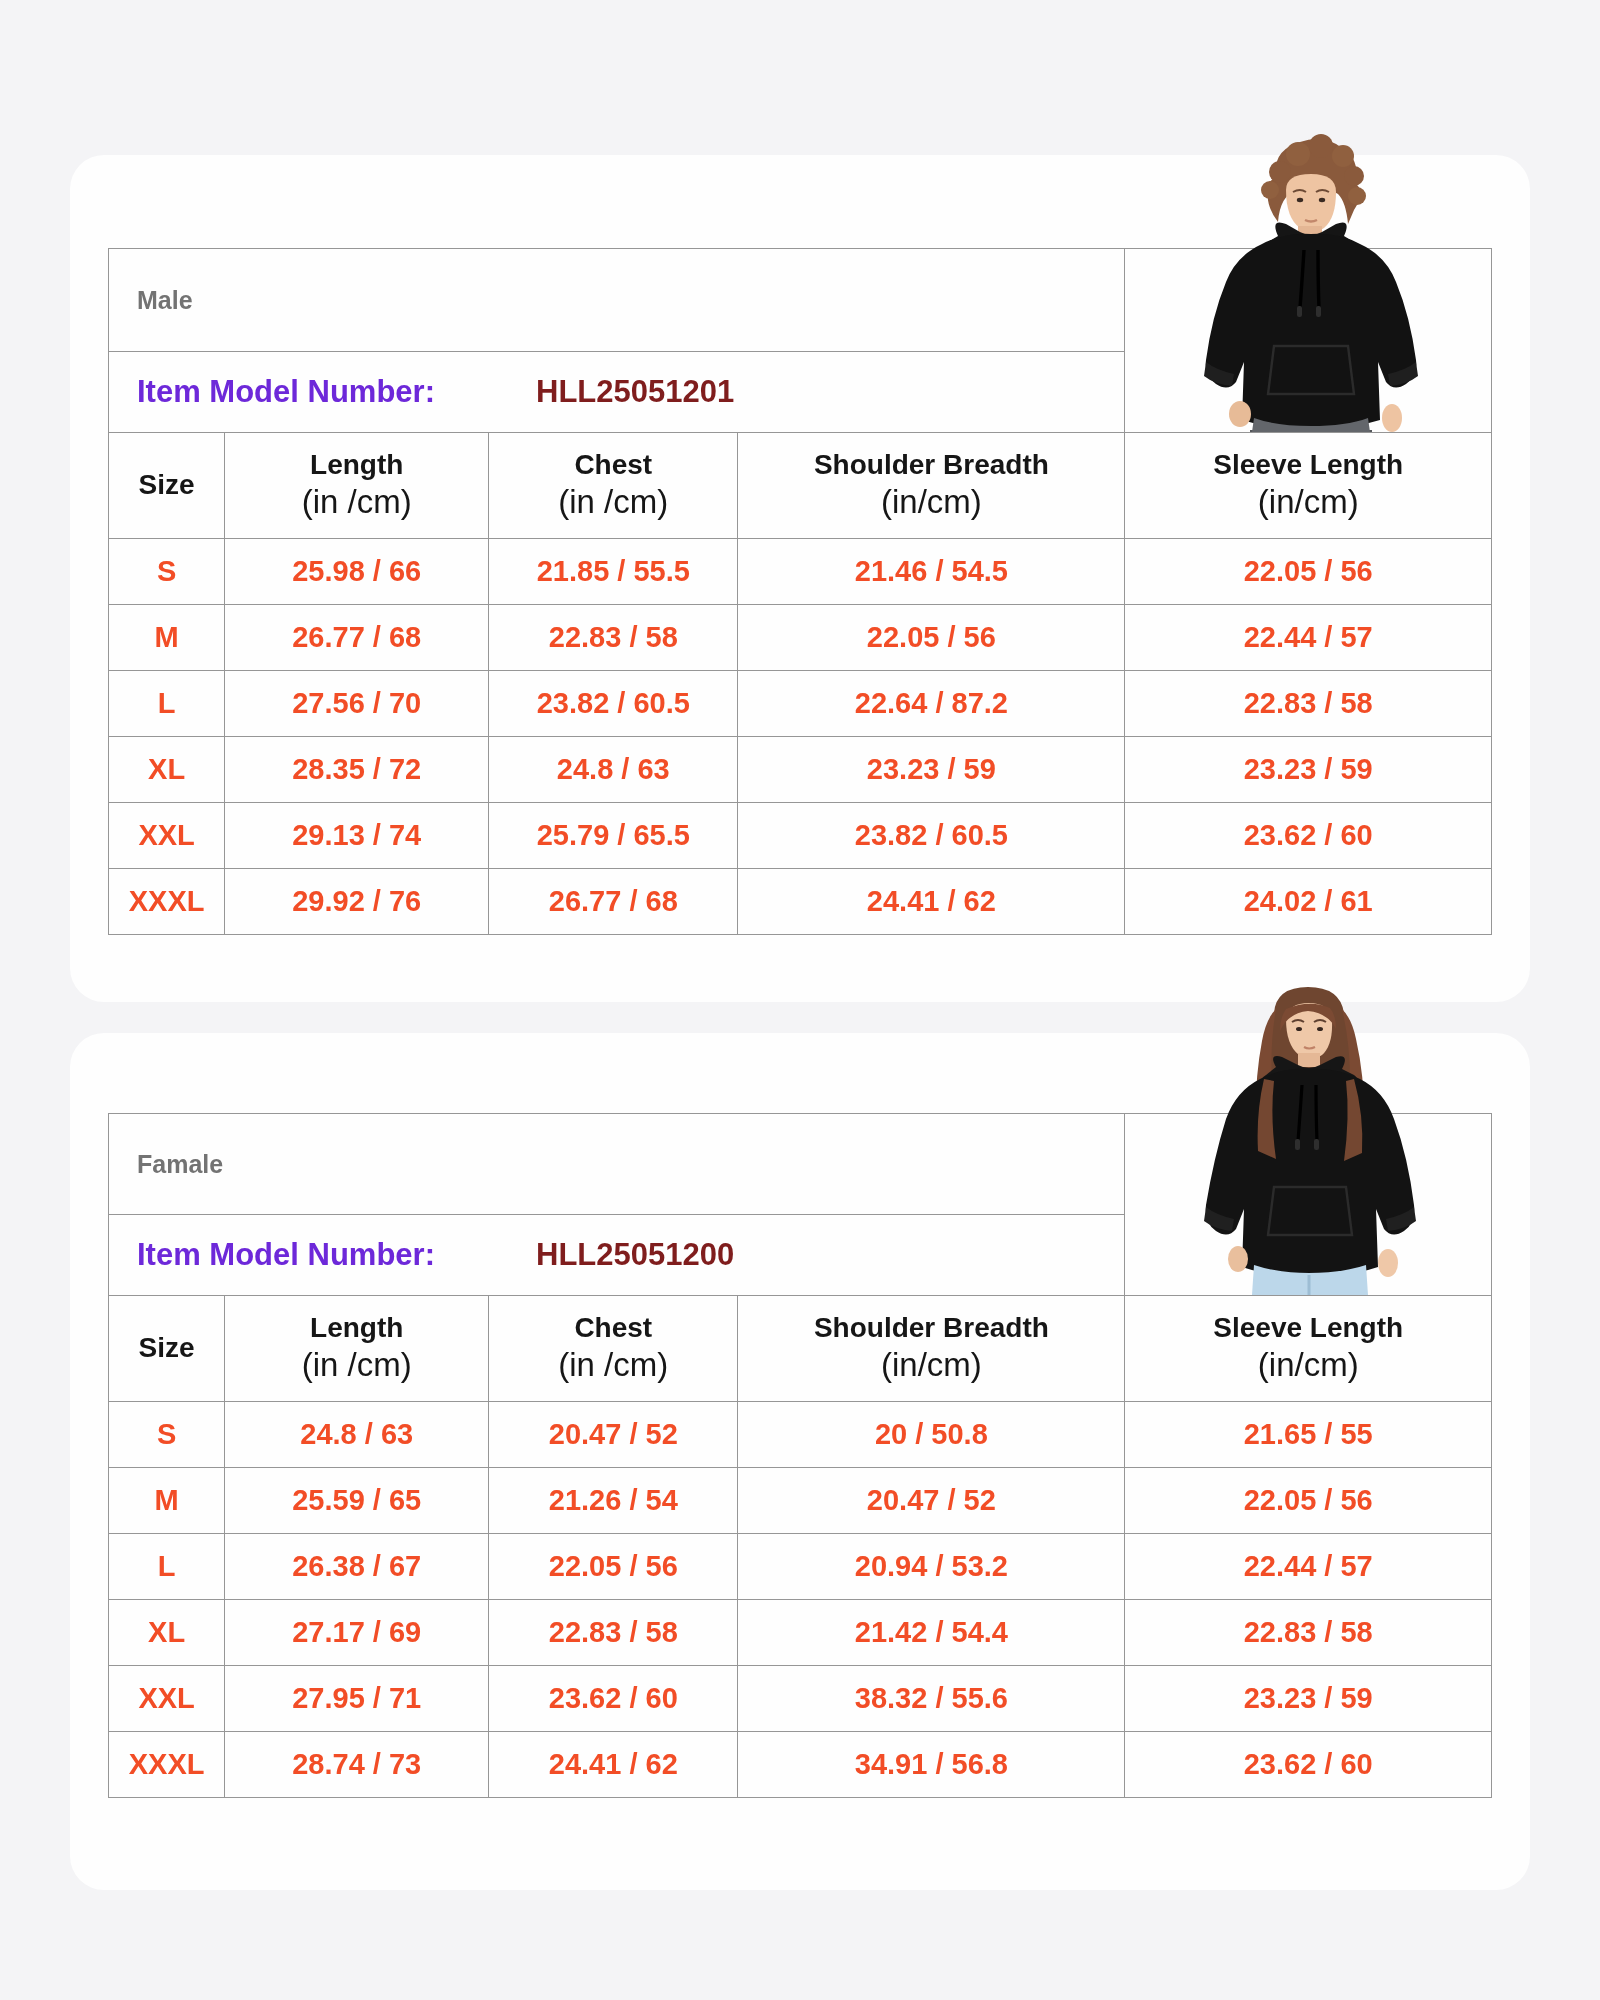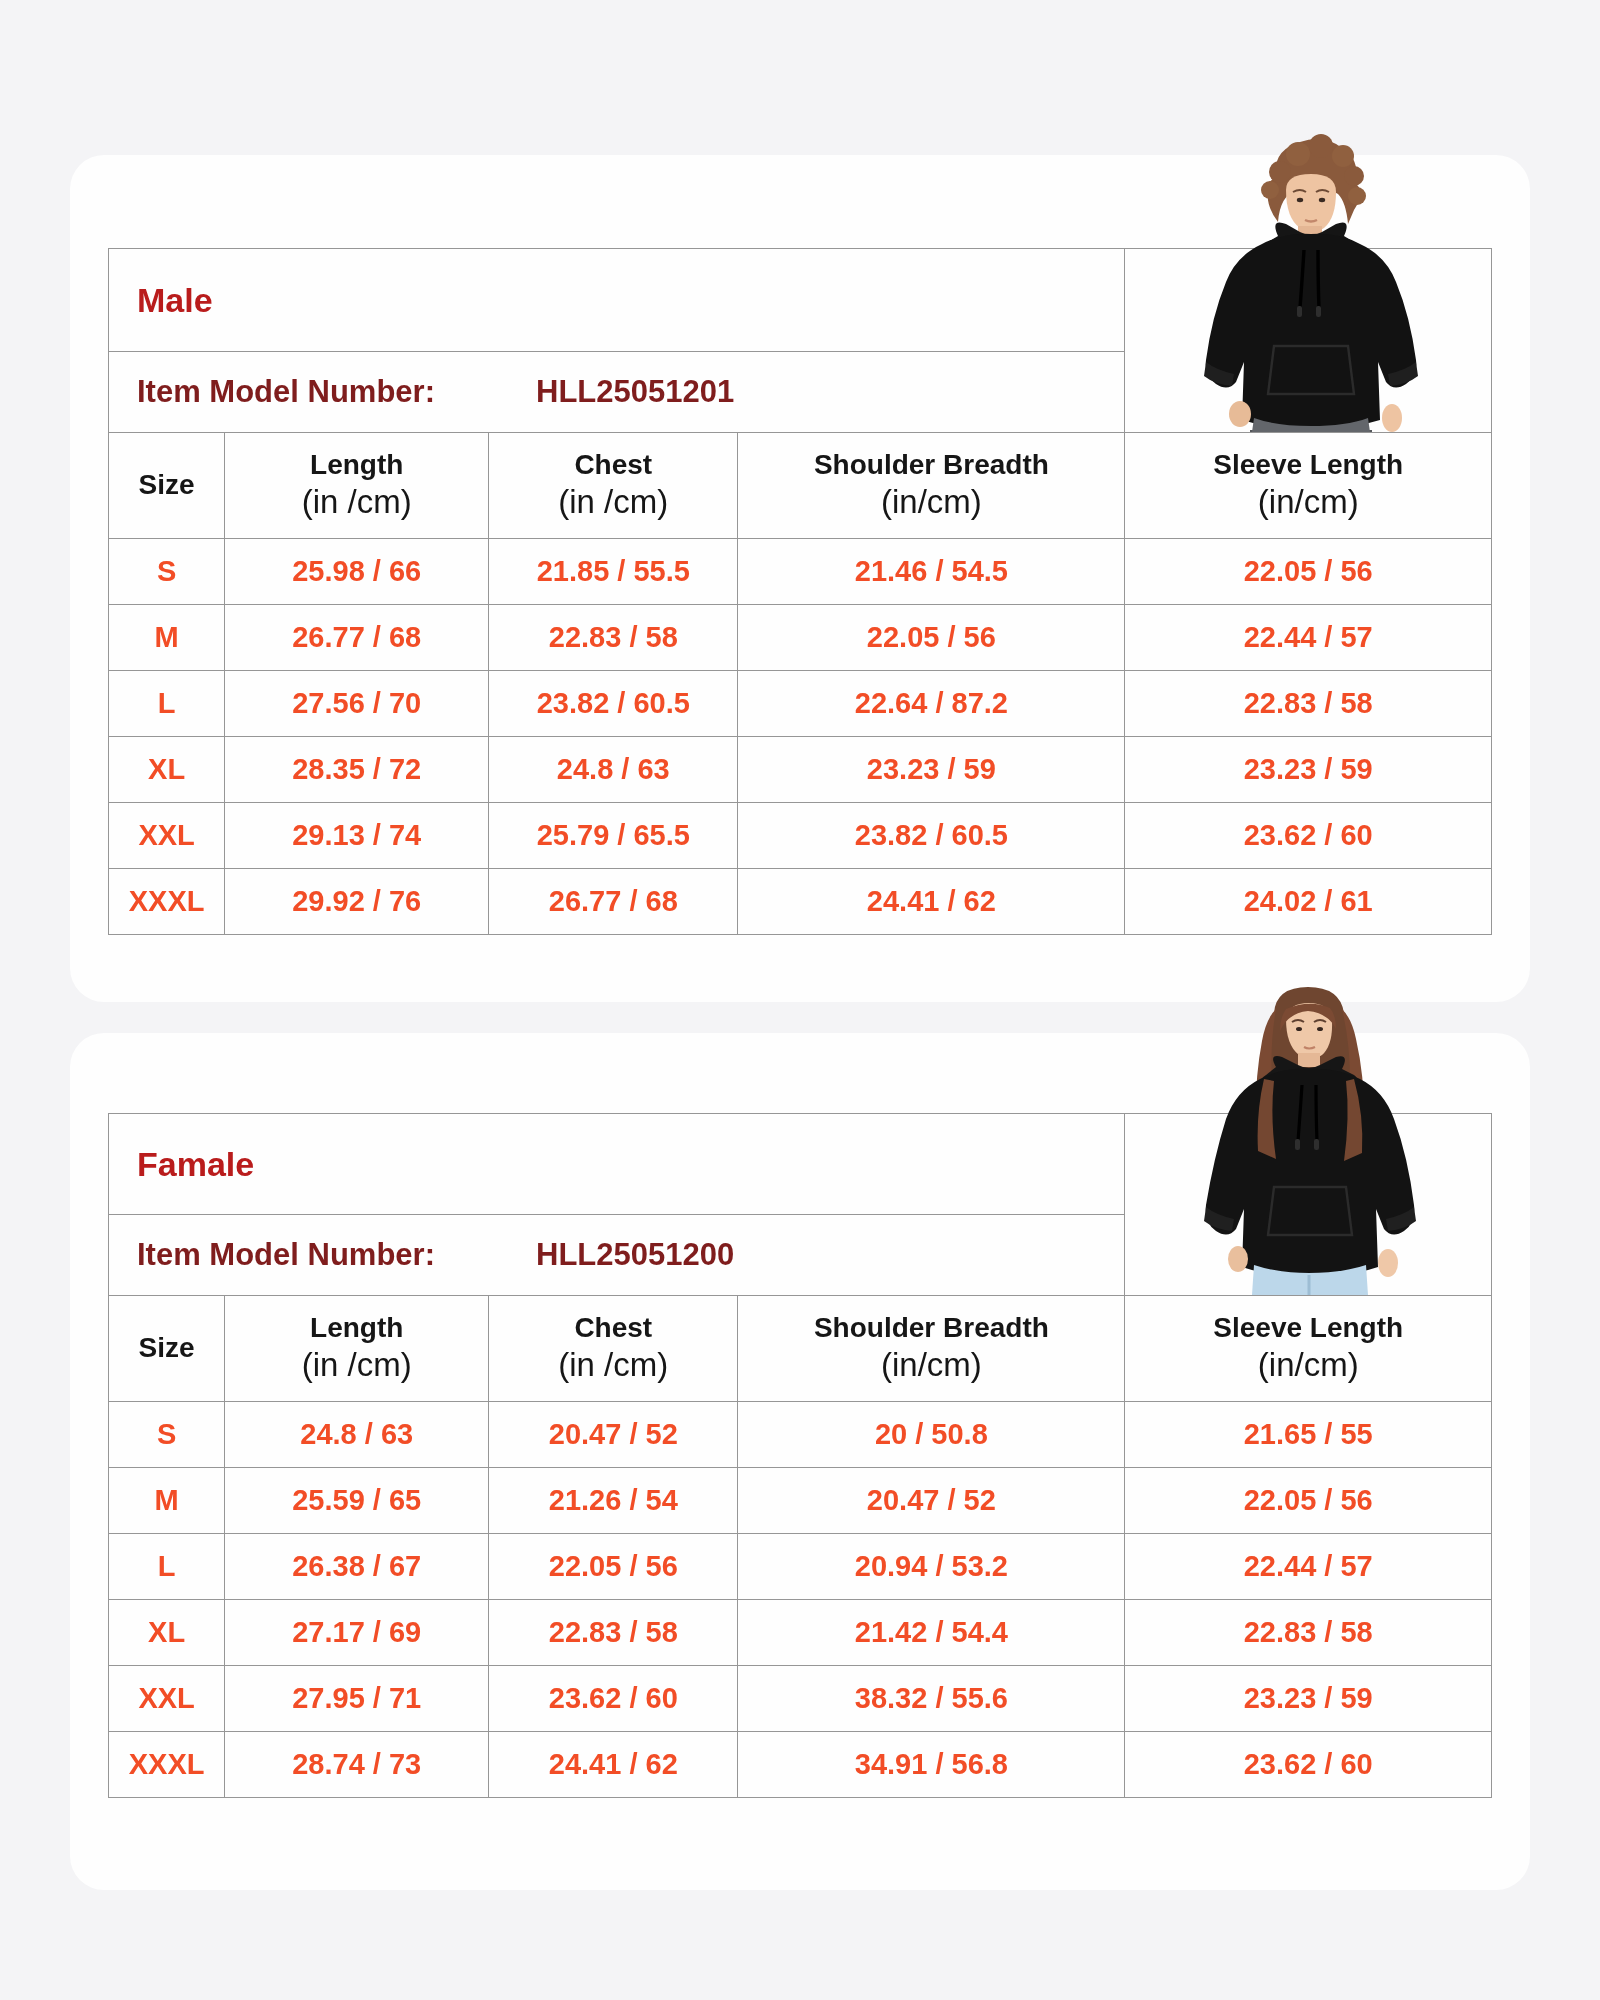--- a/index.html
+++ b/index.html
@@ -36,31 +36,31 @@
   col.c-length   { width: 19.1%; }
   col.c-chest    { width: 18.0%; }
   col.c-shoulder { width: 28.0%; }
   col.c-sleeve   { width: 26.5%; }
 
   tr.title-row td { height: 100px; text-align: left; }
   .card-0 tr.title-row td { height: 102px; }
   .chart-title {
     display: block;
     padding-left: 28px;
-    font-size: 34px;
-    font-weight: bold;
-    color: #b91c1c;
+    font-size: 25px;
+    font-weight: bold;
+    color: #737373;
   }
   tr.model-row td { height: 80px; text-align: left; position: relative; }
   .model-label {
     display: inline-block;
     padding-left: 28px;
     font-size: 31px;
     font-weight: bold;
-    color: #7f1d1d;
+    color: #6d28d9;
   }
   .model-number {
     position: absolute;
     left: 427px;
     top: 50%;
     transform: translateY(-50%);
     font-size: 31px;
     font-weight: bold;
     color: #7f1d1d;
     white-space: nowrap;

